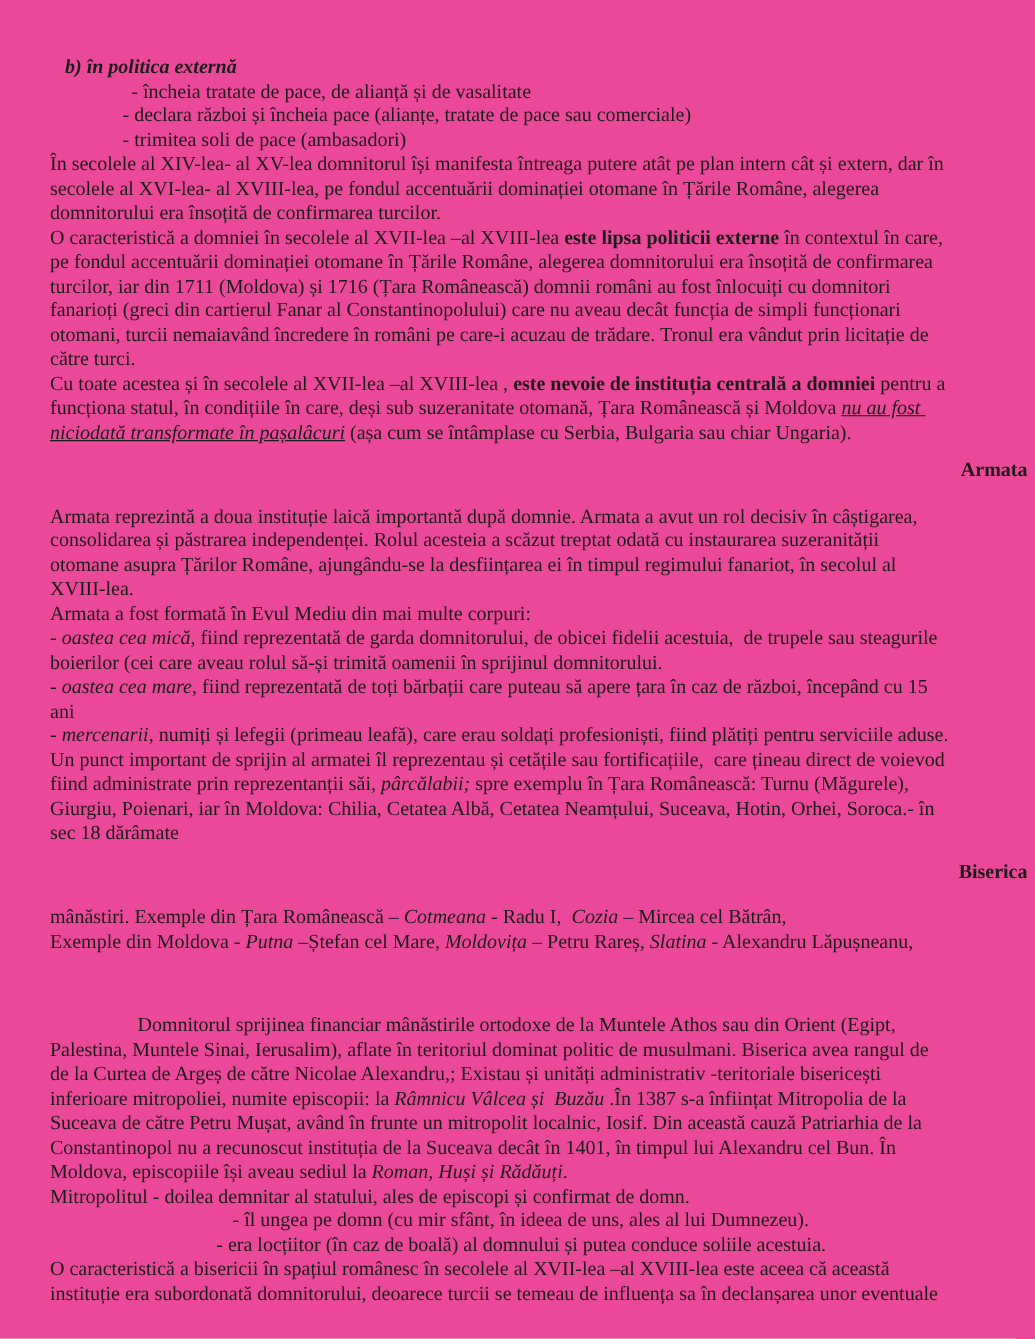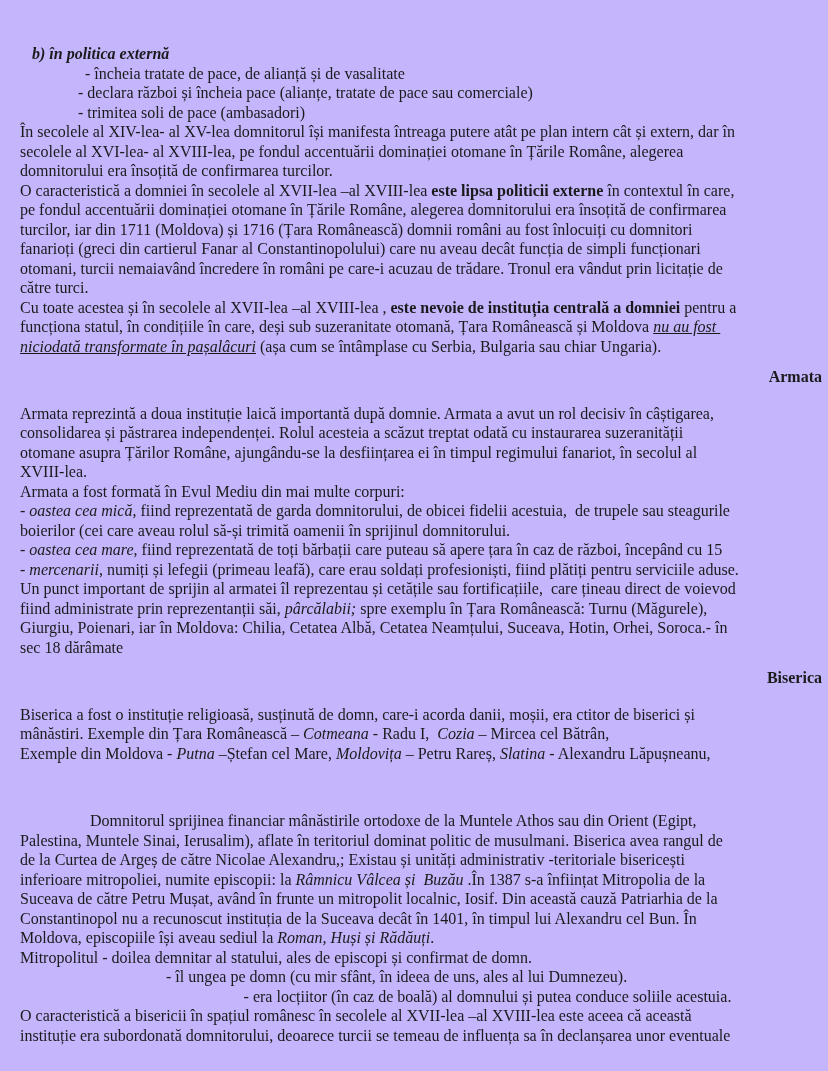--- a/index.html
+++ b/index.html
@@ -34,21 +34,21 @@
   }
   .seg-n { font-weight: normal; font-style: normal; }
   .seg-b { font-weight: bold; margin-top: 28px; }
   .seg-i { font-style: italic; }
   .seg-bi { font-weight: bold; font-style: italic; }
   .seg-iu { font-style: italic; text-decoration: underline; font-family: Liberation Serif, serif; }
 </style>
 </head>
 <body>
 
-<div class="page" style="color: rgb(27, 27, 27); background: #c4b5fd; padding-left: 20px;">
+<div class="page" style="color: rgb(27, 27, 27); background: #ec4899;">
     <div class="line" style="padding-left: 12px;"><span class="seg-bi">b) în politica externă</span></div>
     <div class="line" style="padding-left: 65px; font-family: Liberation Serif, serif;"><span class="seg-n">- încheia tratate de pace, de alianță și de vasalitate</span></div>
     <div class="line" style="padding-left: 58px;"><span class="seg-n">- declara război și încheia pace (alianțe, tratate de pace sau comerciale)</span></div>
     <div class="line" style="padding-left: 58px;"><span class="seg-n">- trimitea soli de pace (ambasadori)</span></div>
     <div class="line"><span class="seg-n">În secolele al XIV-lea- al XV-lea domnitorul își manifesta întreaga putere atât pe plan intern cât și extern, dar în</span></div>
     <div class="line"><span class="seg-n">secolele al XVI-lea- al XVIII-lea, pe fondul accentuării dominației otomane în Țările Române, alegerea</span></div>
     <div class="line"><span class="seg-n">domnitorului era însoțită de confirmarea turcilor.</span></div>
     <div class="line"><span class="seg-n">O caracteristică a domniei în secolele al XVII-lea –al XVIII-lea </span><span class="seg-b">este lipsa politicii externe</span><span class="seg-n"> în contextul în care,</span></div>
     <div class="line"><span class="seg-n">pe fondul accentuării dominației otomane în Țările Române, alegerea domnitorului era însoțită de confirmarea</span></div>
     <div class="line"><span class="seg-n">turcilor, iar din 1711 (Moldova) și 1716 (Țara Românească) domnii români au fost înlocuiți cu domnitori</span></div>
@@ -60,34 +60,34 @@
     <div class="line"><span class="seg-iu">niciodată transformate în pașalâcuri</span><span class="seg-n"> (așa cum se întâmplase cu Serbia, Bulgaria sau chiar Ungaria).</span></div>
     <div class="line heading"><span class="seg-b">Armata</span></div>
     <div class="line"><span class="seg-n">Armata reprezintă a doua instituție laică importantă după domnie. Armata a avut un rol decisiv în câștigarea,</span></div>
     <div class="line"><span class="seg-n">consolidarea și păstrarea independenței. Rolul acesteia a scăzut treptat odată cu instaurarea suzeranității</span></div>
     <div class="line"><span class="seg-n">otomane asupra Țărilor Române, ajungându-se la desființarea ei în timpul regimului fanariot, în secolul al</span></div>
     <div class="line"><span class="seg-n">XVIII-lea.</span></div>
     <div class="line"><span class="seg-n">Armata a fost formată în Evul Mediu din mai multe corpuri:</span></div>
     <div class="line"><span class="seg-n">- </span><span class="seg-i">oastea cea mică</span><span class="seg-n">, fiind reprezentată de garda domnitorului, de obicei fidelii acestuia,  de trupele sau steagurile</span></div>
     <div class="line"><span class="seg-n">boierilor (cei care aveau rolul să-și trimită oamenii în sprijinul domnitorului.</span></div>
     <div class="line"><span class="seg-n">- </span><span class="seg-i">oastea cea mare</span><span class="seg-n">, fiind reprezentată de toți bărbații care puteau să apere țara în caz de război, începând cu 15</span></div>
+    <div class="line"><span class="seg-n">ani</span></div>
     <div class="line"><span class="seg-n">- </span><span class="seg-i">mercenarii,</span><span class="seg-n"> numiți și lefegii (primeau leafă), care erau soldați profesioniști, fiind plătiți pentru serviciile aduse.</span></div>
     <div class="line"><span class="seg-n">Un punct important de sprijin al armatei îl reprezentau și cetățile sau fortificațiile,  care țineau direct de voievod</span></div>
     <div class="line"><span class="seg-n">fiind administrate prin reprezentanții săi, </span><span class="seg-i">pârcălabii;</span><span class="seg-n"> spre exemplu în Țara Românească: Turnu (Măgurele),</span></div>
     <div class="line"><span class="seg-n">Giurgiu, Poienari, iar în Moldova: Chilia, Cetatea Albă, Cetatea Neamțului, Suceava, Hotin, Orhei, Soroca.- în</span></div>
     <div class="line"><span class="seg-n">sec 18 dărâmate</span></div>
     <div class="line heading"><span class="seg-b">Biserica</span></div>
-    <div class="line"><span class="seg-n">Biserica a fost o instituție religioasă, susținută de domn, care-i acorda danii, moșii, era ctitor de biserici și</span></div>
     <div class="line"><span class="seg-n">mânăstiri. Exemple din Țara Românească – </span><span class="seg-i">Cotmeana</span><span class="seg-n"> - Radu I,  </span><span class="seg-i">Cozia</span><span class="seg-n"> – Mircea cel Bătrân,</span></div>
     <div class="line"><span class="seg-n">Exemple din Moldova - </span><span class="seg-i">Putna</span><span class="seg-n"> –Ștefan cel Mare, </span><span class="seg-i">Moldovița</span><span class="seg-n"> – Petru Rareș, </span><span class="seg-i">Slatina</span><span class="seg-n"> - Alexandru Lăpușneanu,</span></div>
     <div class="line" style="padding-left: 70px; margin-top: 48px;"><span class="seg-n">Domnitorul sprijinea financiar mânăstirile ortodoxe de la Muntele Athos sau din Orient (Egipt,</span></div>
     <div class="line"><span class="seg-n">Palestina, Muntele Sinai, Ierusalim), aflate în teritoriul dominat politic de musulmani. Biserica avea rangul de</span></div>
     <div class="line"><span class="seg-n">de la Curtea de Argeș de către Nicolae Alexandru,; Existau și unități administrativ -teritoriale bisericești</span></div>
     <div class="line"><span class="seg-n">inferioare mitropoliei, numite episcopii: la </span><span class="seg-i">Râmnicu Vâlcea și  Buzău</span><span class="seg-n"> .În 1387 s-a înființat Mitropolia de la</span></div>
     <div class="line"><span class="seg-n">Suceava de către Petru Mușat, având în frunte un mitropolit localnic, Iosif. Din această cauză Patriarhia de la</span></div>
     <div class="line"><span class="seg-n">Constantinopol nu a recunoscut instituția de la Suceava decât în 1401, în timpul lui Alexandru cel Bun. În</span></div>
     <div class="line"><span class="seg-n">Moldova, episcopiile își aveau sediul la </span><span class="seg-i">Roman, Huși și Rădăuți</span><span class="seg-n">.</span></div>
     <div class="line"><span class="seg-n">Mitropolitul - doilea demnitar al statului, ales de episcopi și confirmat de domn.</span></div>
     <div class="line" style="padding-left: 146px;"><span class="seg-n">- îl ungea pe domn (cu mir sfânt, în ideea de uns, ales al lui Dumnezeu).</span></div>
-    <div class="line" style="padding-left: 133px; text-align: center;"><span class="seg-n">- era locțiitor (în caz de boală) al domnului și putea conduce soliile acestuia.</span></div>
+    <div class="line" style="padding-left: 133px;"><span class="seg-n">- era locțiitor (în caz de boală) al domnului și putea conduce soliile acestuia.</span></div>
     <div class="line"><span class="seg-n">O caracteristică a bisericii în spațiul românesc în secolele al XVII-lea –al XVIII-lea este aceea că această</span></div>
     <div class="line"><span class="seg-n">instituție era subordonată domnitorului, deoarece turcii se temeau de influența sa în declanșarea unor eventuale</span></div>
   </div>
 
 </body></html>

